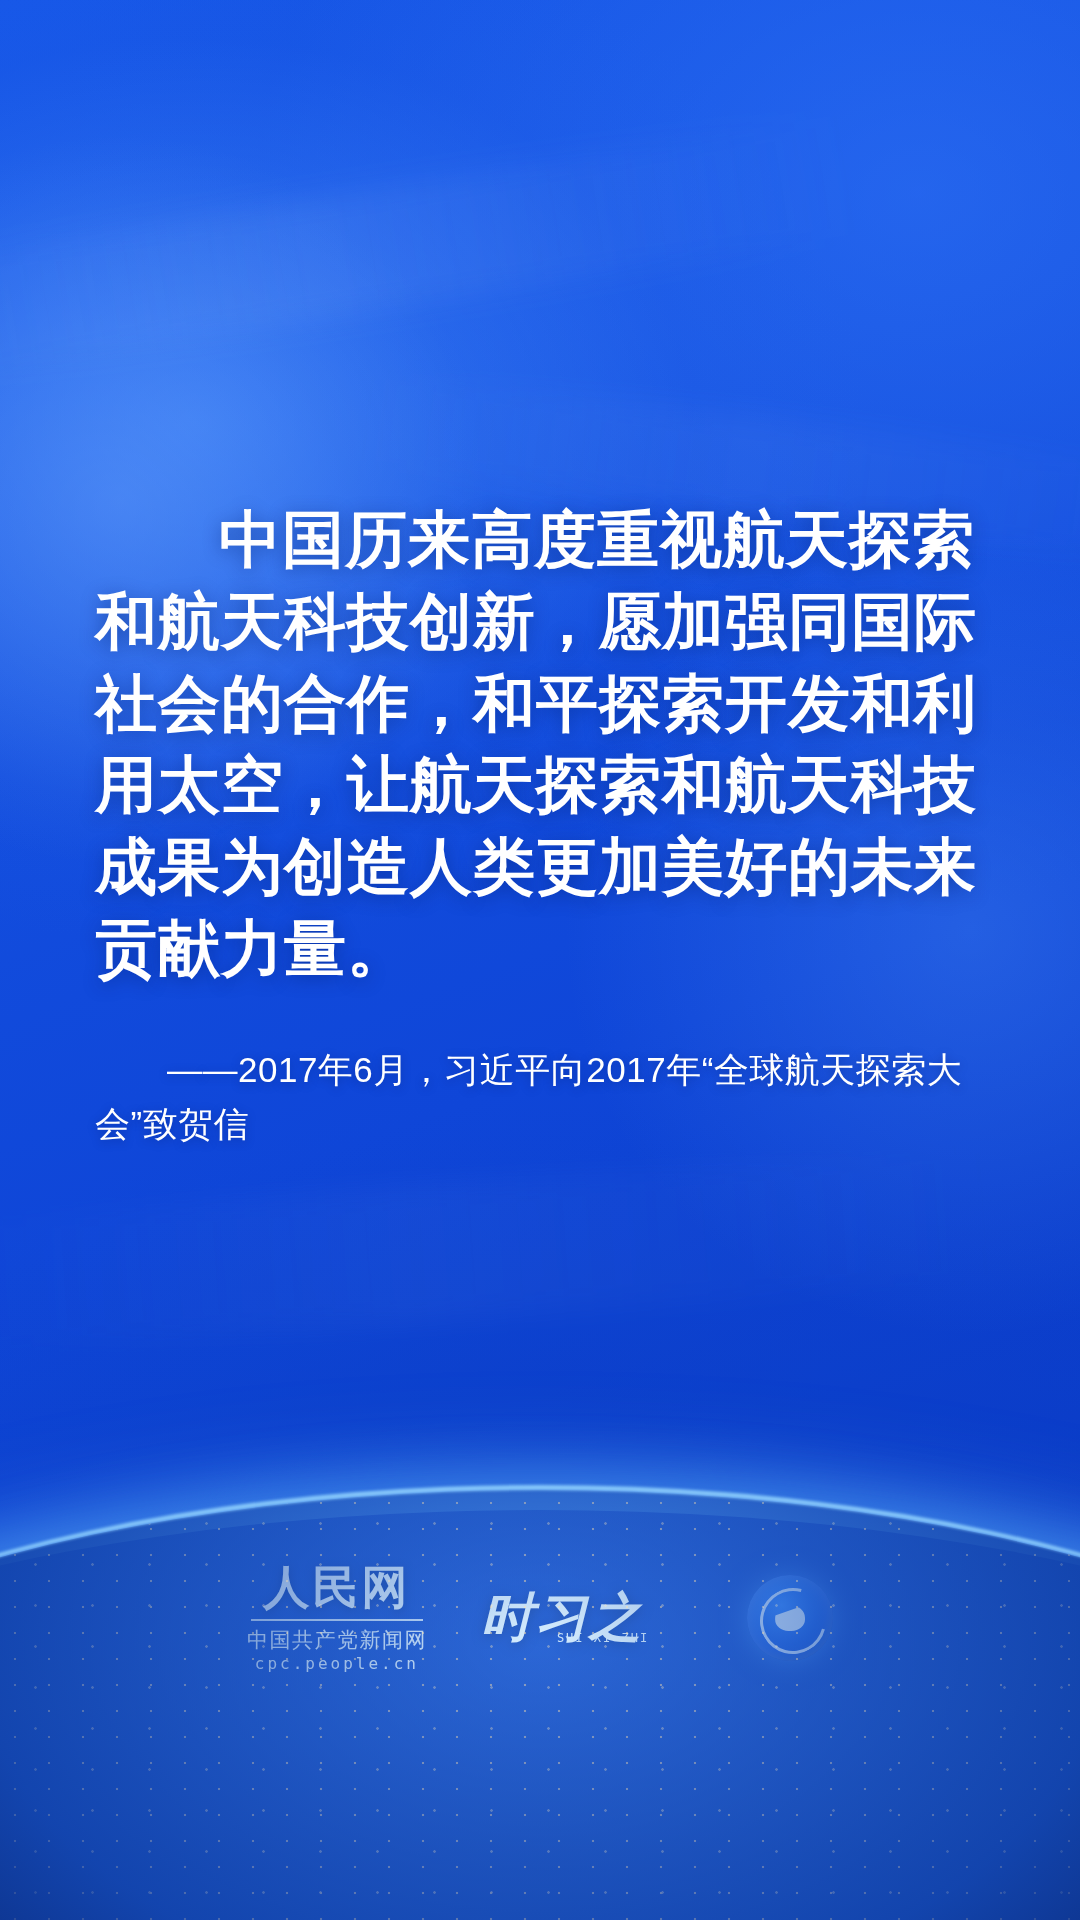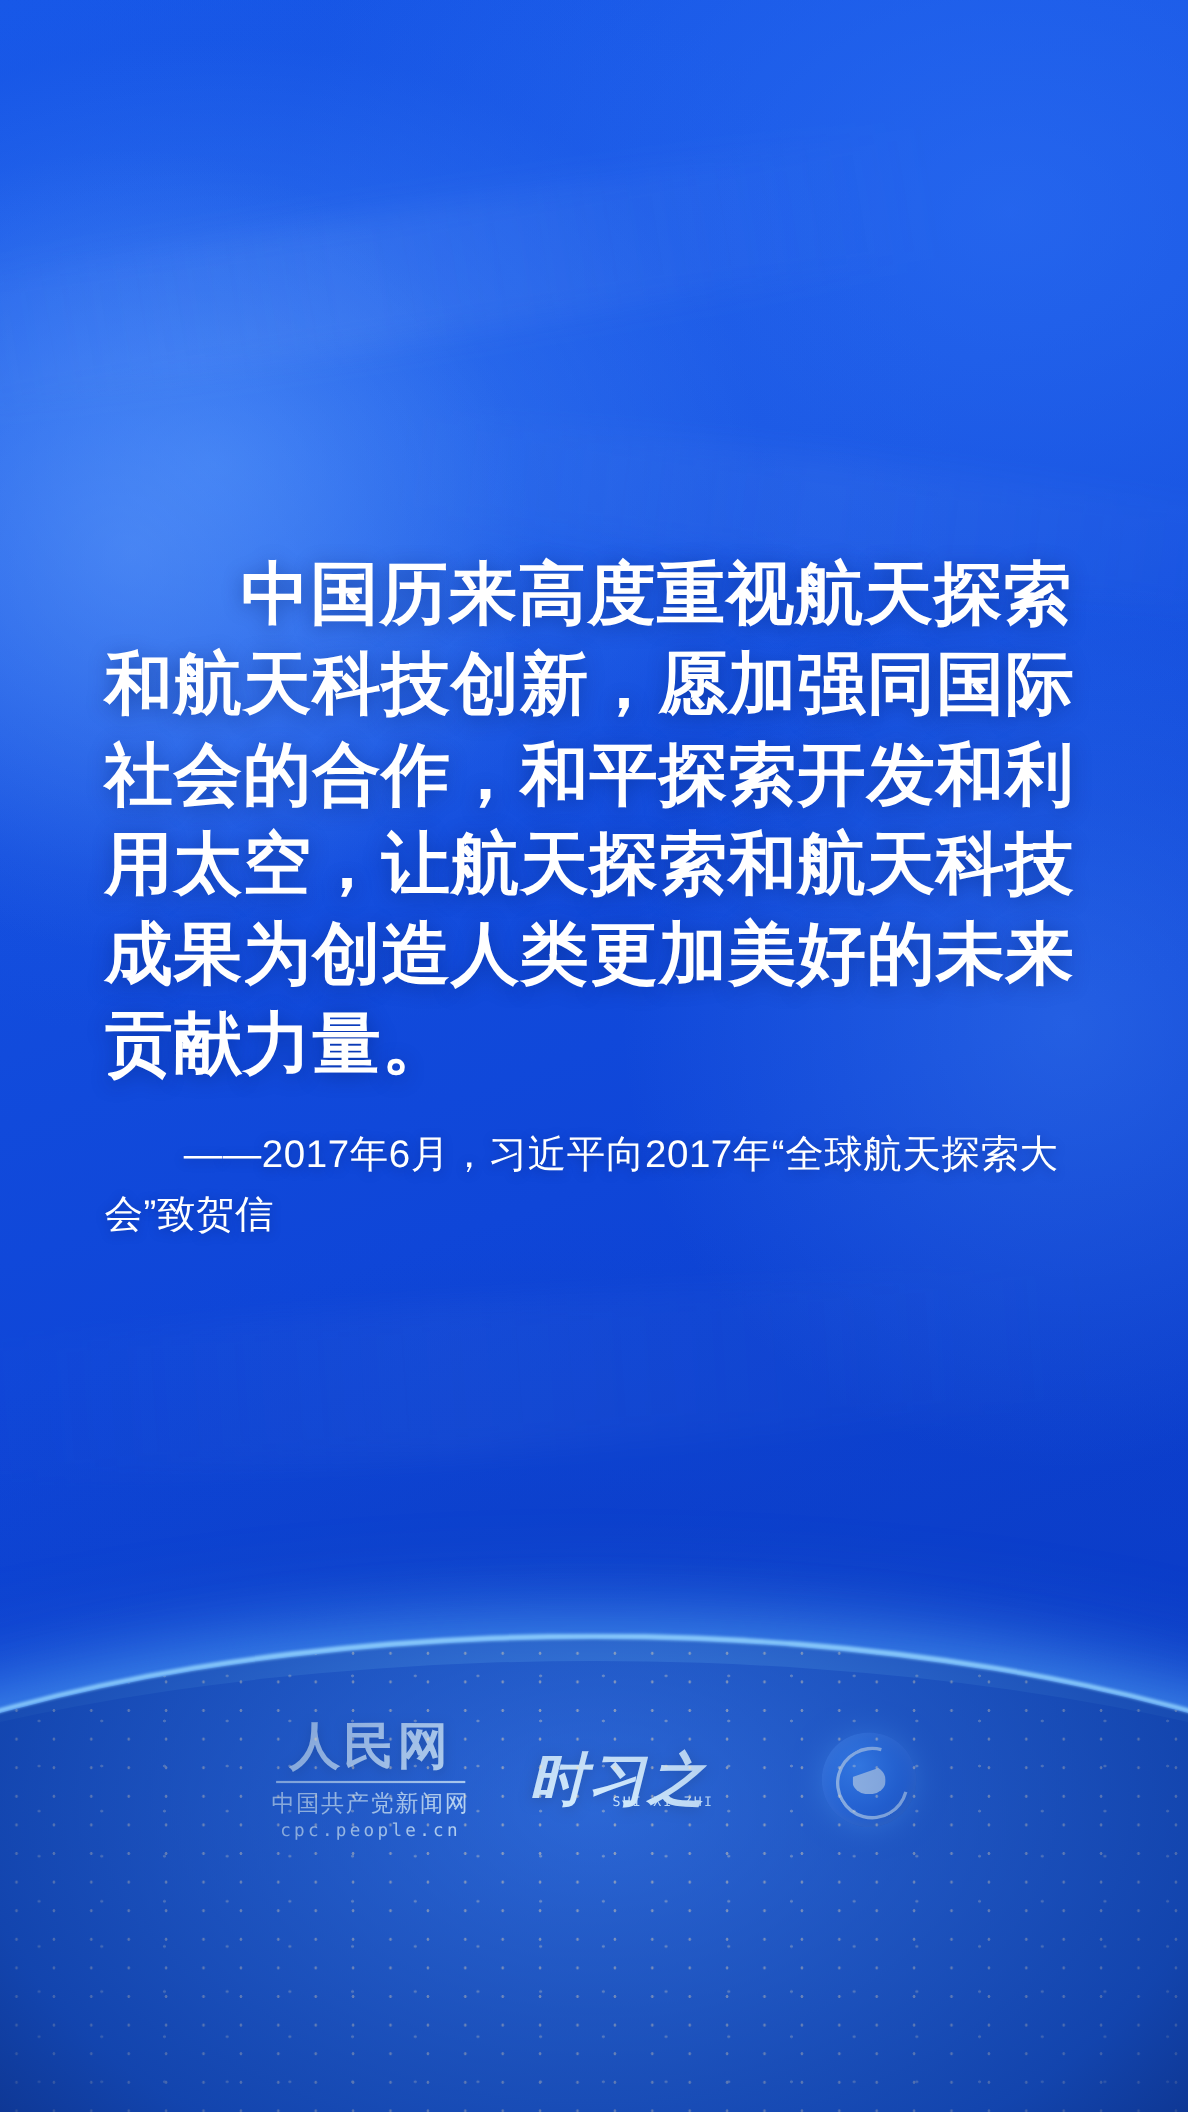--- a/index.html
+++ b/index.html
@@ -57,31 +57,31 @@
   
   .quote-area {
     position: absolute;
     left: 95px;
     right: 90px;
     top: 500px;
   }
 
   .quote-text {
     color: #ffffff;
-    font-family: Liberation Sans, sans-serif;
+    font-family: Liberation Serif, serif;
     font-weight: 700;
     font-size: 62px;
     line-height: 1.32;
     letter-spacing: 1px;
     text-indent: 124px;
     text-shadow: 0 3px 18px rgba(0,30,110,0.45);
   }
 
   .attribution {
-    margin-top: 32px;
+    margin-top: 52px;
     color: #ffffff;
     font-family: "Liberation Sans", sans-serif;
     font-size: 35px;
     line-height: 1.55;
     letter-spacing: 0.5px;
     text-indent: 72px;
     text-shadow: 0 2px 10px rgba(0,30,110,0.40);
   }
 
   

